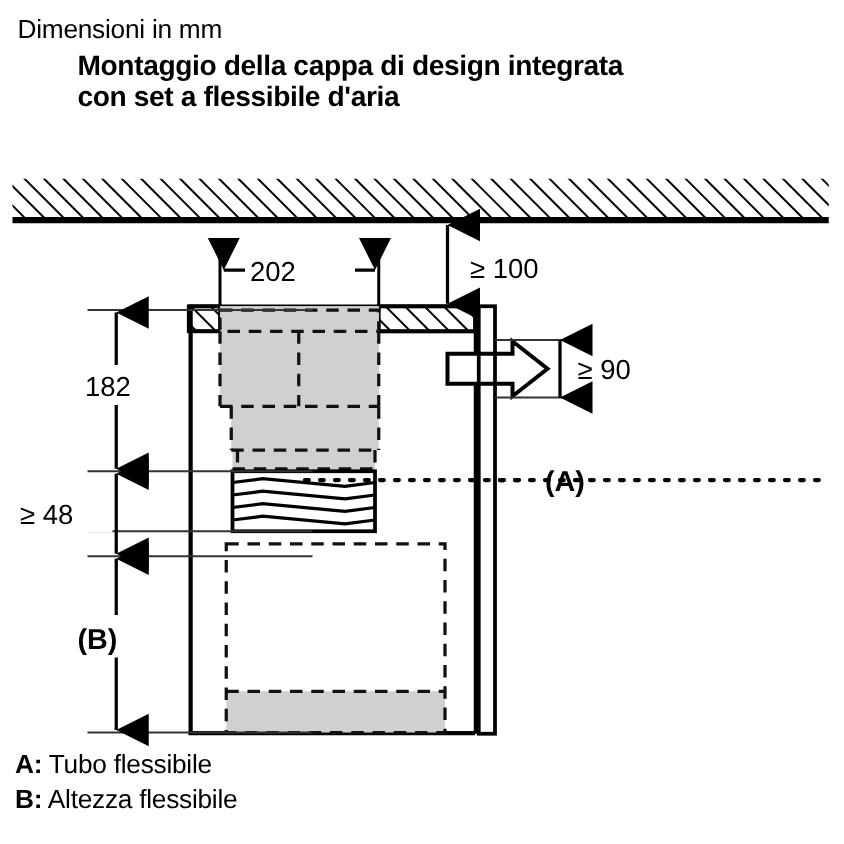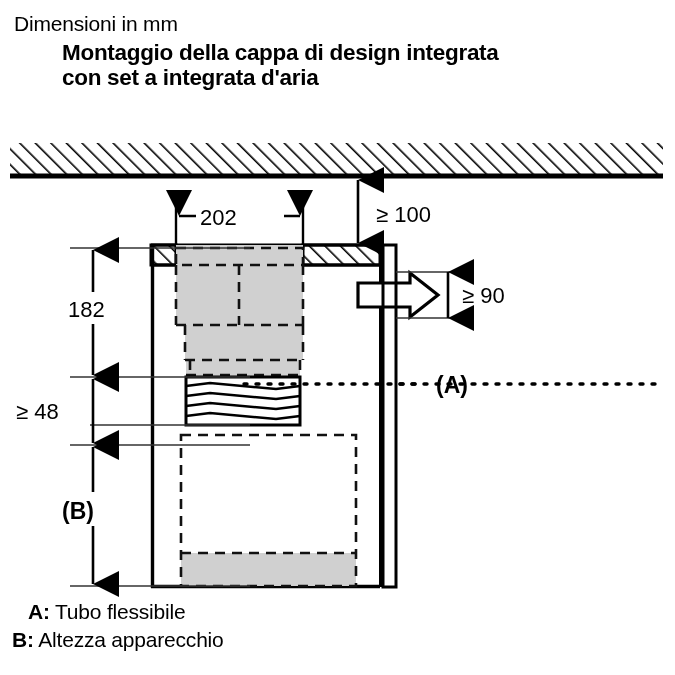--- a/index.html
+++ b/index.html
@@ -3,35 +3,35 @@
 <meta charset="utf-8">
 <style>
   html,body{margin:0;padding:0;background:#ffffff;}
   body{width:675px;height:675px;font-family:"Liberation Sans",sans-serif;color:#000;}
   #root{position:relative;width:675px;height:663px;overflow:hidden;}
   .hdr{position:absolute;left:14px;}
   .hdr-sub{top:12px;font-size:21px;letter-spacing:-0.2px;}
   .hdr-main{top:40px;font-size:22.5px;font-weight:bold;line-height:25px;letter-spacing:-0.3px;margin-left:48px;}
   .legend{position:absolute;left:12px;font-size:21px;letter-spacing:-0.2px;white-space:nowrap;}
   .legend b{font-weight:bold;}
-  .lg1{top:600px;margin-left:16px;}
+  .lg1{top:600px;}
   .lg2{top:628px;}
   svg{position:absolute;left:0;top:0;}
   .dimtxt{font-family:"Liberation Sans",sans-serif;font-size:22px;fill:#000;}
   .lbl{font-family:"Liberation Sans",sans-serif;font-size:23px;font-weight:bold;fill:#000;}
 </style>
 </head>
 <body>
 
 <div id="root">
 
   <div class="hdr hdr-sub">Dimensioni in mm</div>
   <div class="hdr hdr-main">
     <span>Montaggio della cappa di design integrata</span><br>
-    <span>con set a integrata d'aria</span>
+    <span>con set a flessibile d'aria</span>
   </div>
 
   <svg width="675" height="675" viewBox="0 0 675 675">
     <defs>
       <pattern id="hatch" width="11" height="11" patternUnits="userSpaceOnUse" patternTransform="rotate(-45)">
         <line x1="0" y1="0" x2="0" y2="11" stroke="#000" stroke-width="3.2"></line>
       </pattern>
       <marker id="arrUp" markerWidth="12" markerHeight="12" refX="6" refY="10" orient="auto">
         <polygon points="6,10 1,0 11,0" fill="#000"></polygon>
       </marker>
@@ -159,16 +159,16 @@
       <line x1="93" y1="447" x2="93" y2="584" stroke="#000" stroke-width="2.6" marker-start="url(#arrUp)" marker-end="url(#arrDn)"></line>
       <rect x="58" y="492" width="72" height="34" fill="#fff"></rect>
       <text class="lbl" x="62" y="519">(B)</text>
     </g>
   </svg>
 
   <div class="legend lg1">
     <b>A:</b><span> Tubo flessibile</span>
   </div>
   <div class="legend lg2">
-    <b>B:</b><span> Altezza apparecchio</span>
+    <b>B:</b><span> Altezza flessibile</span>
   </div>
 
 </div>
 
 </body></html>

